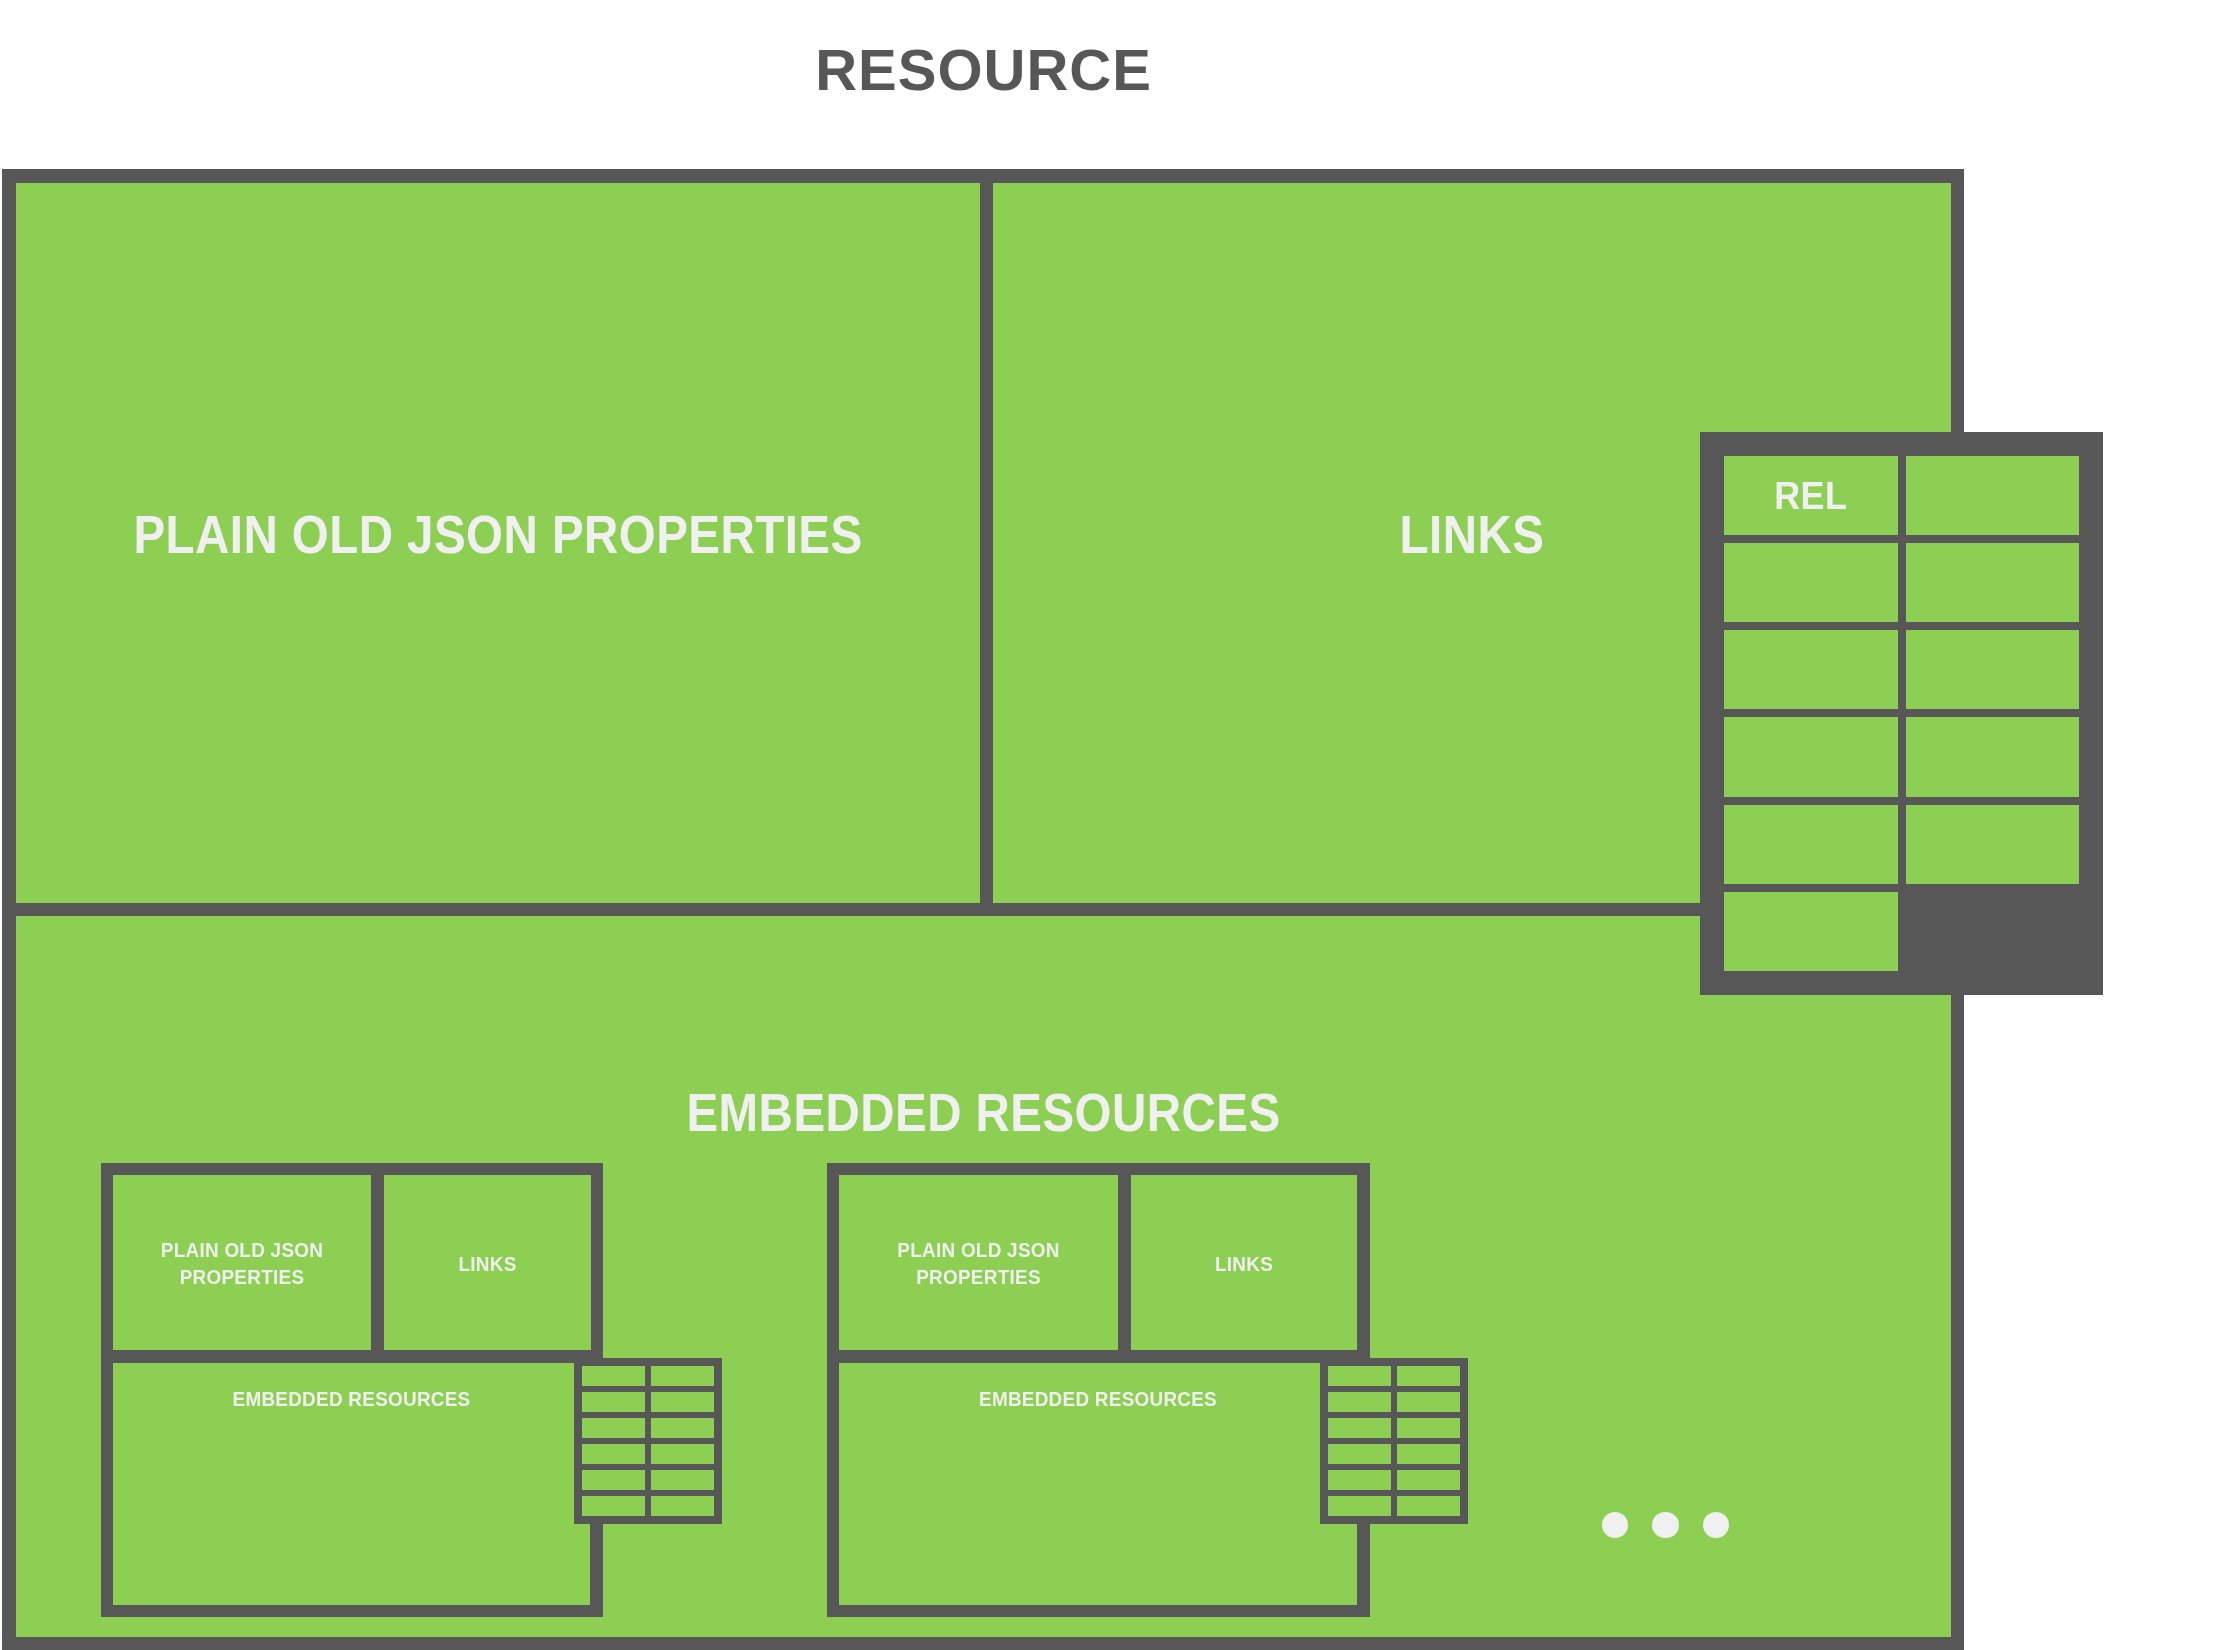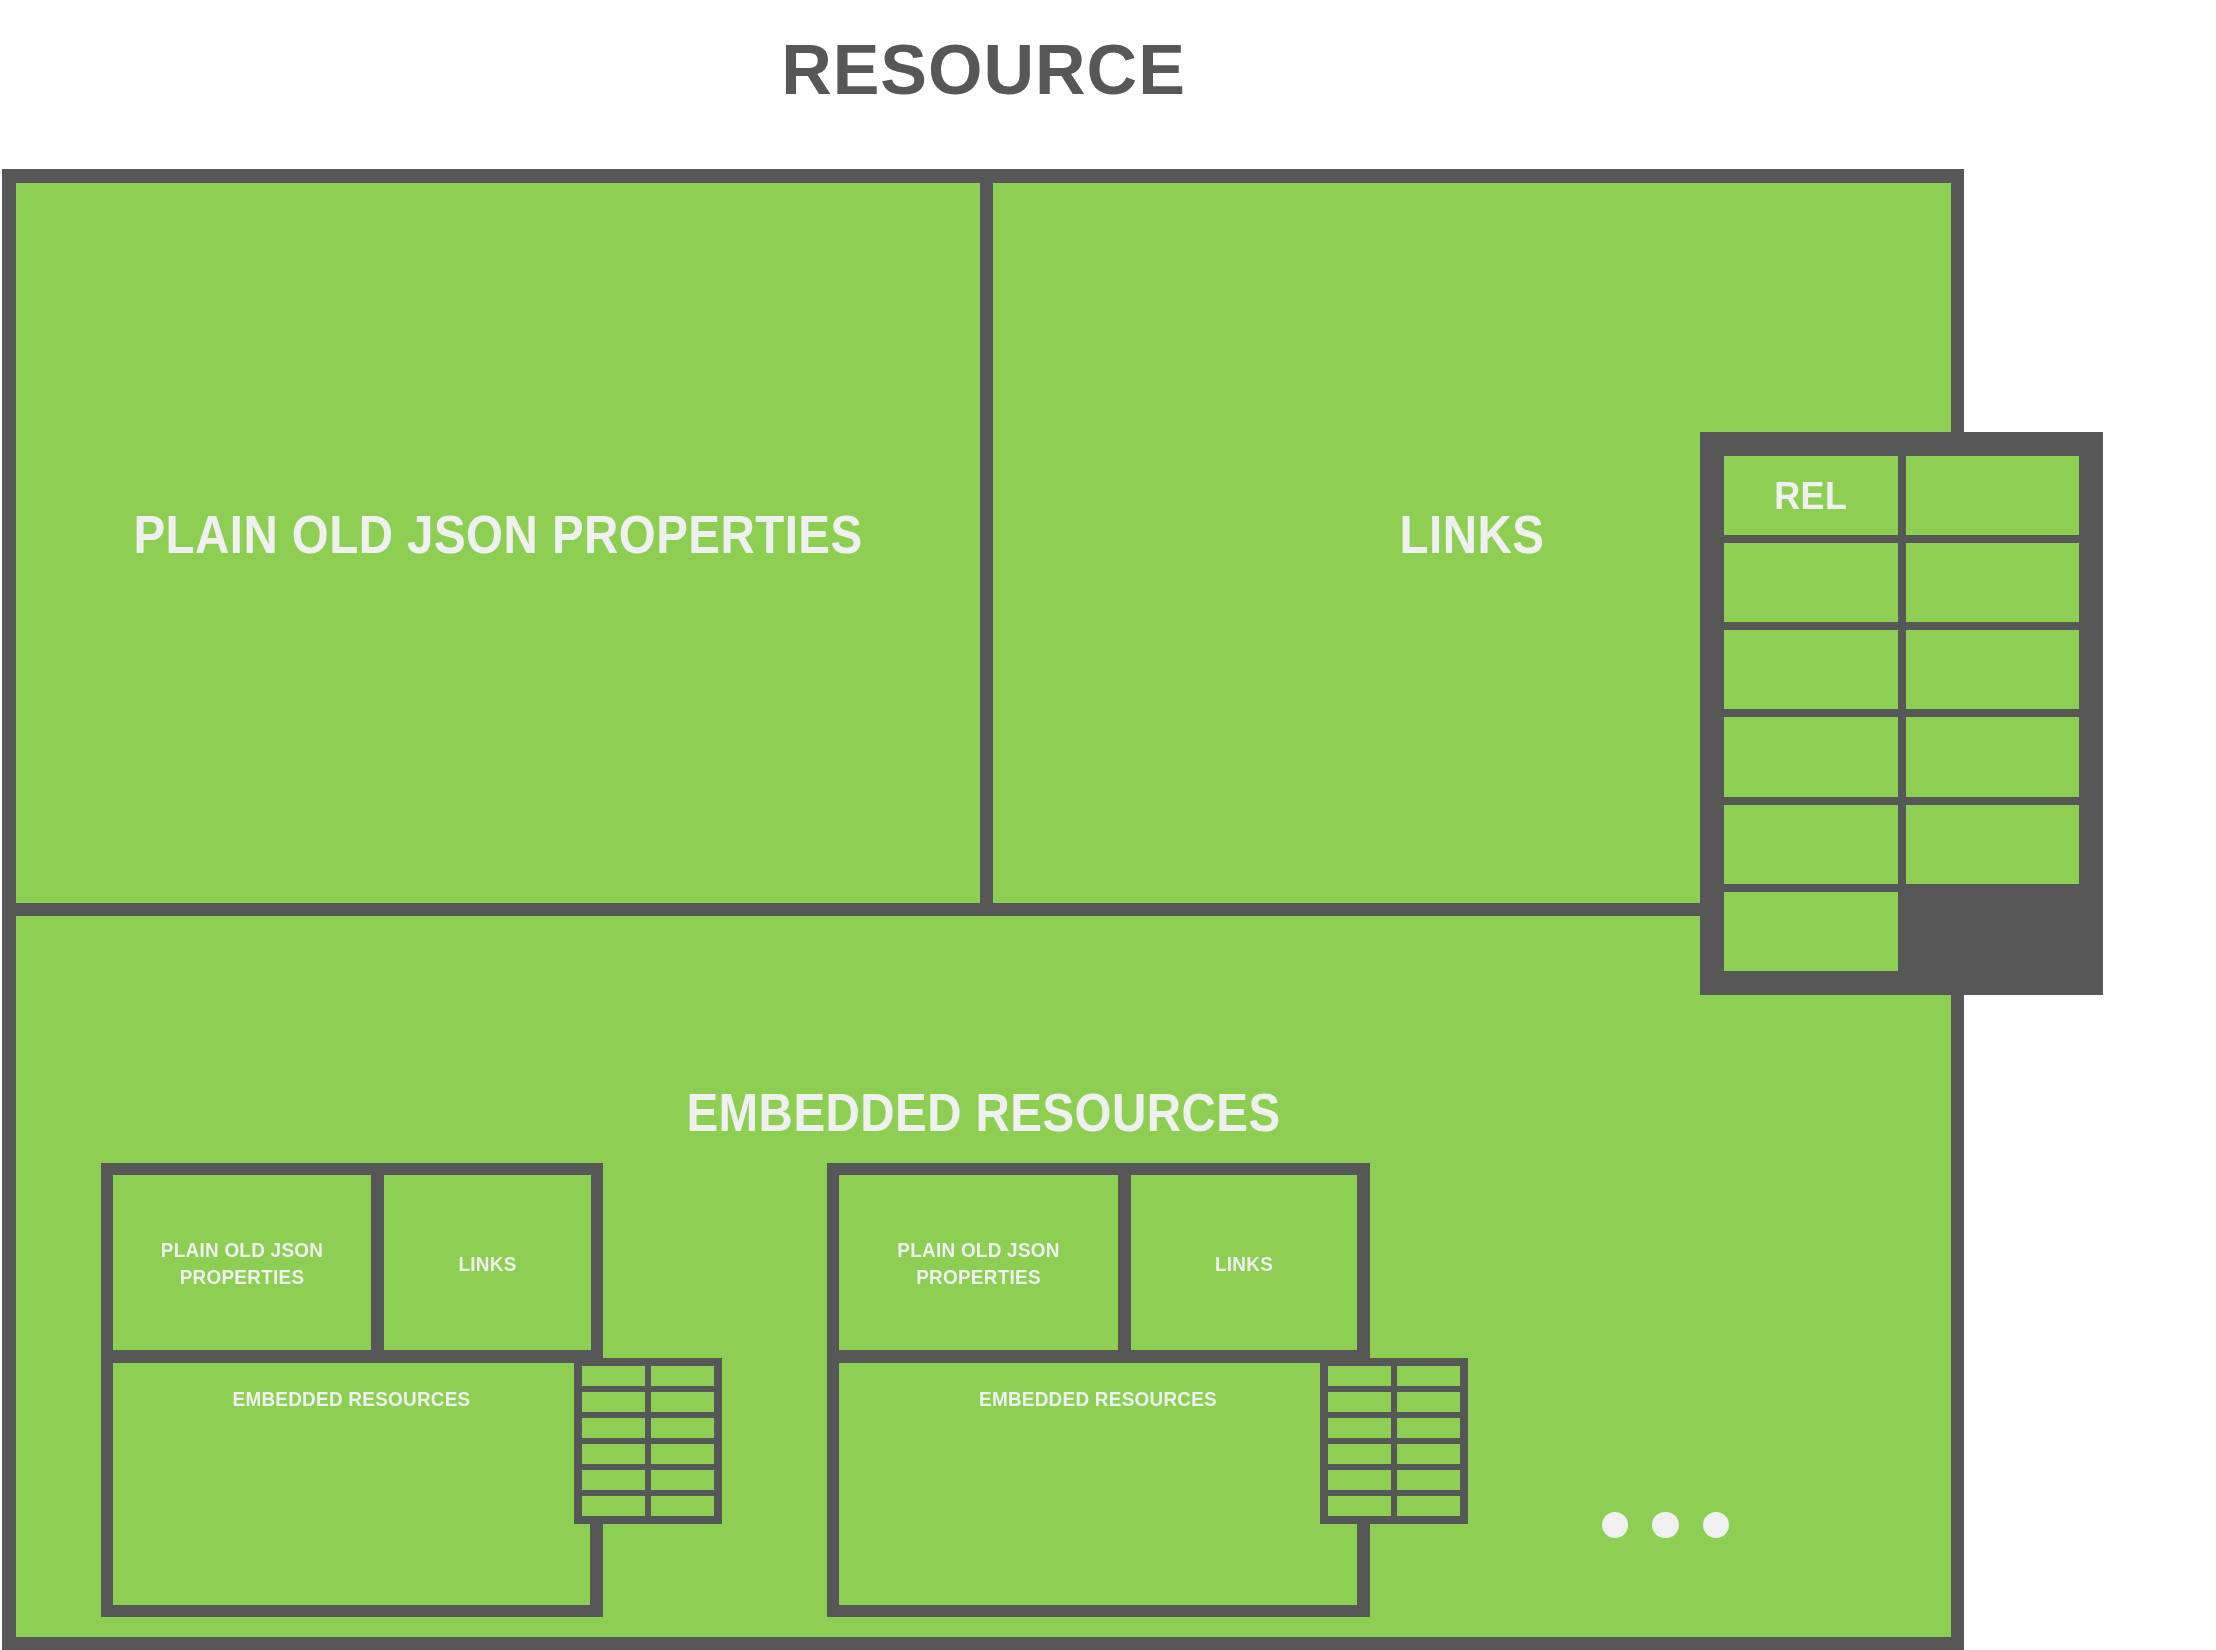--- a/index.html
+++ b/index.html
@@ -17,21 +17,21 @@
 
   
   #diagram-title {
     position: absolute;
     top: 0;
     left: 0;
     width: 1967px;
     height: 155px;
     line-height: 140px;
     text-align: center;
-    font-size: 70px;
+    font-size: 58px;
     font-weight: bold;
     letter-spacing: 1px;
     color: #575757;
     white-space: nowrap;
   }
 
   
   #resource-box {
     position: absolute;
     left: 2.1px;

